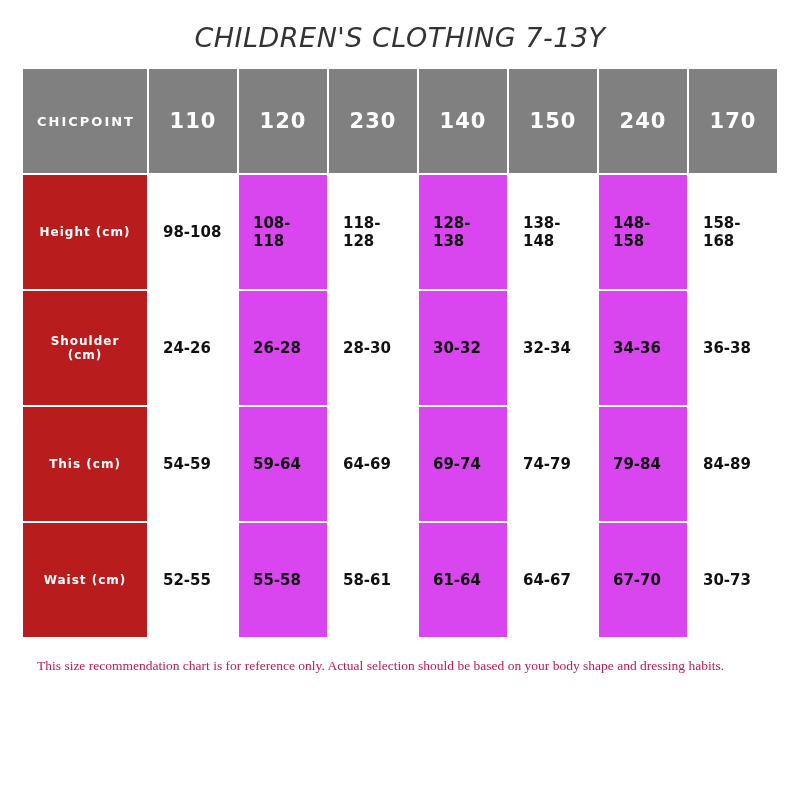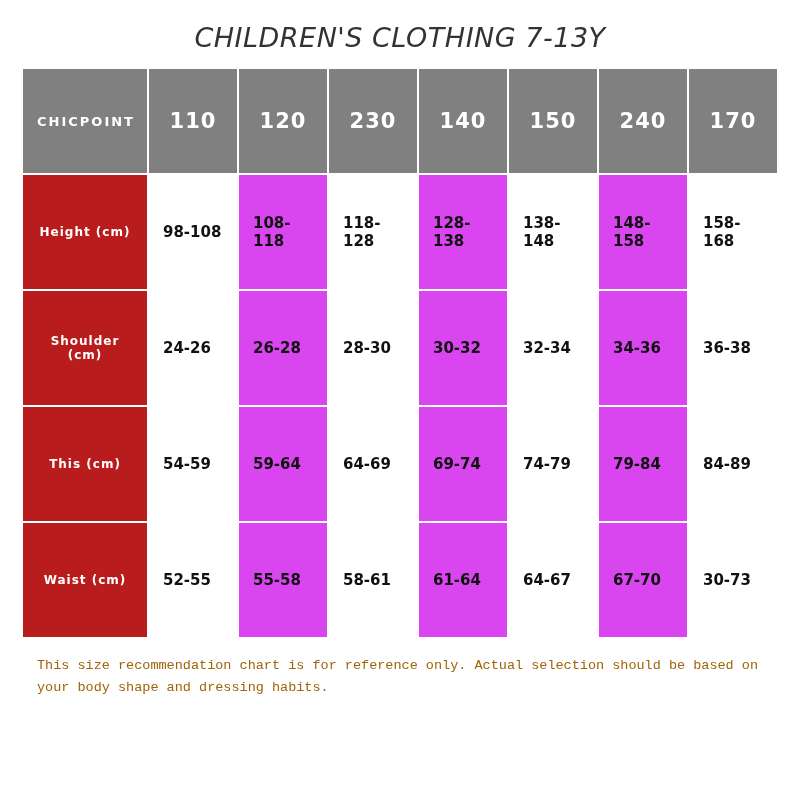--- a/index.html
+++ b/index.html
@@ -76,22 +76,22 @@
     height: 86px;
   }
   .data-cell.alt {
     background: #d946ef;
   }
   .footnote {
     width: 726px;
     margin: 16px auto 2px auto;
     font-size: 13.5px;
     line-height: 1.6;
-    color: #a16207;
-    font-family: Liberation Mono, monospace;
+    color: #be185d;
+    font-family: Liberation Serif, serif;
   }
   .col-label { width: 124px; }
   .col-size { width: 88px; }
 </style>
 </head>
 <body>
 
 <div class="page">
 
   <div class="title">CHILDREN'S CLOTHING 7-13Y</div>

